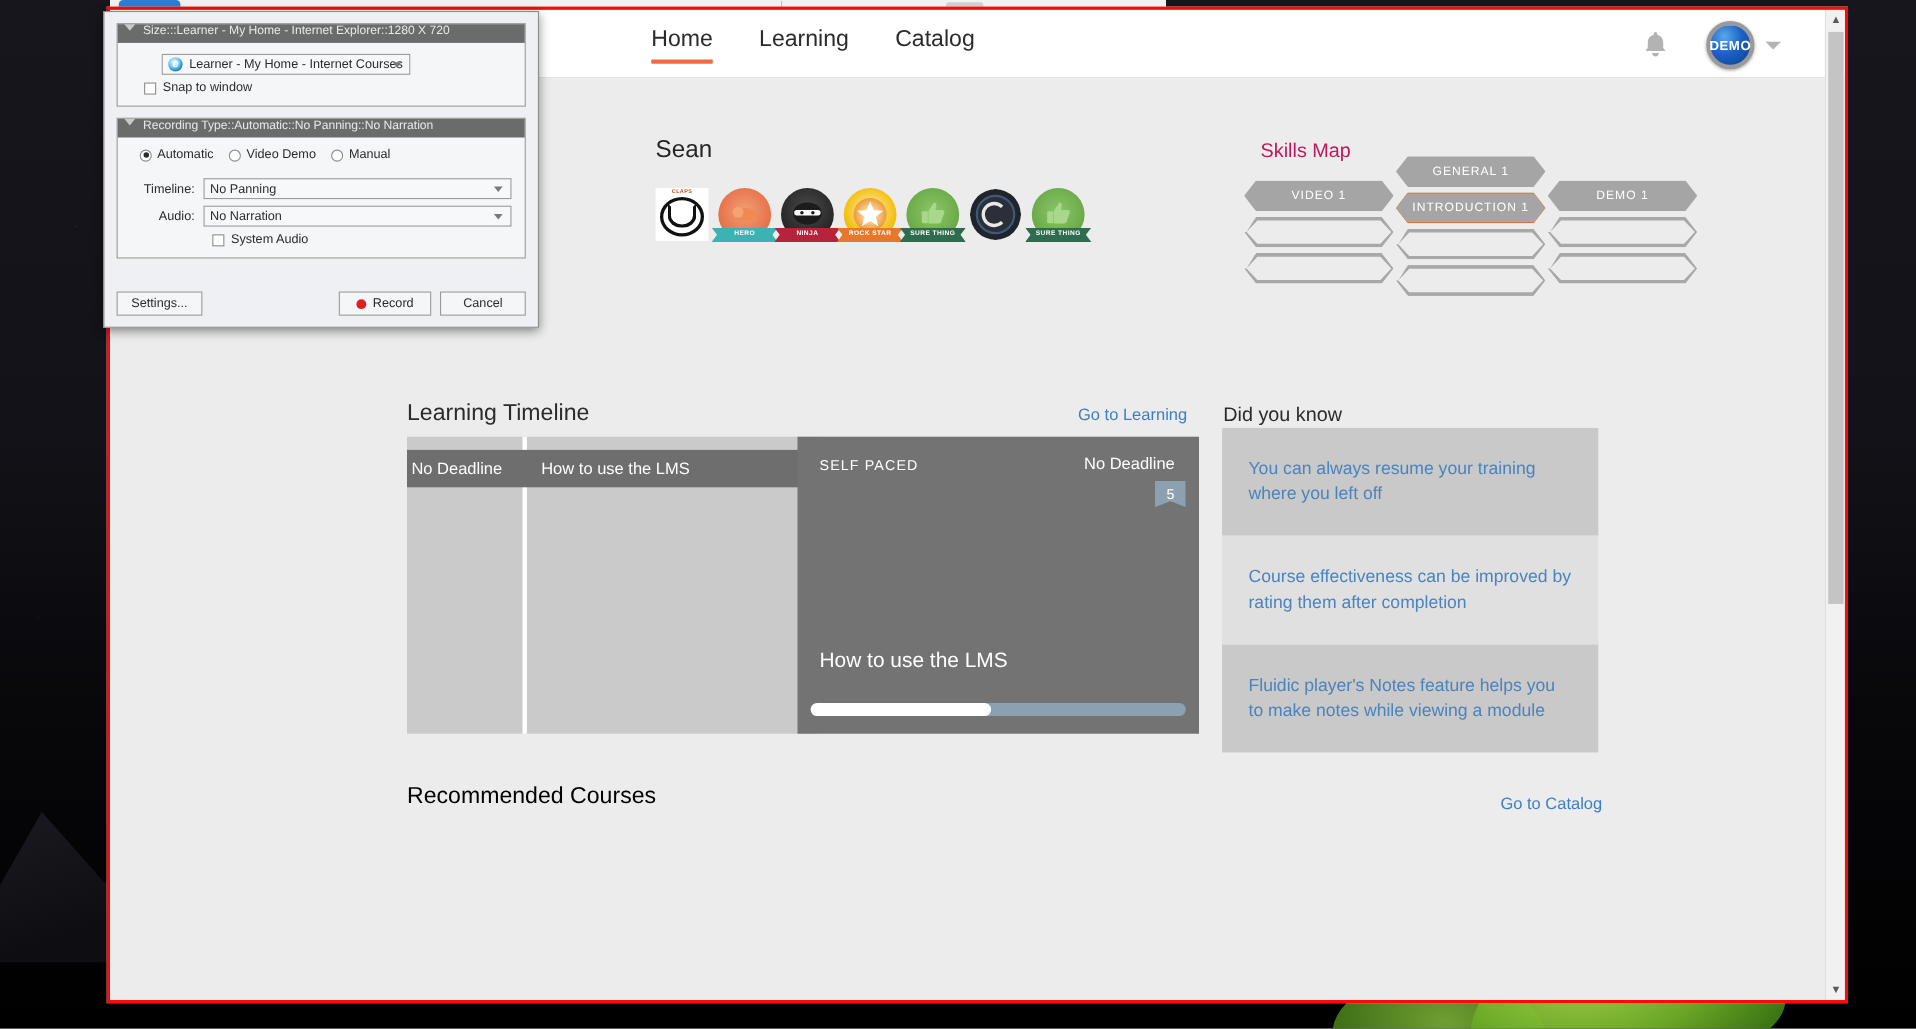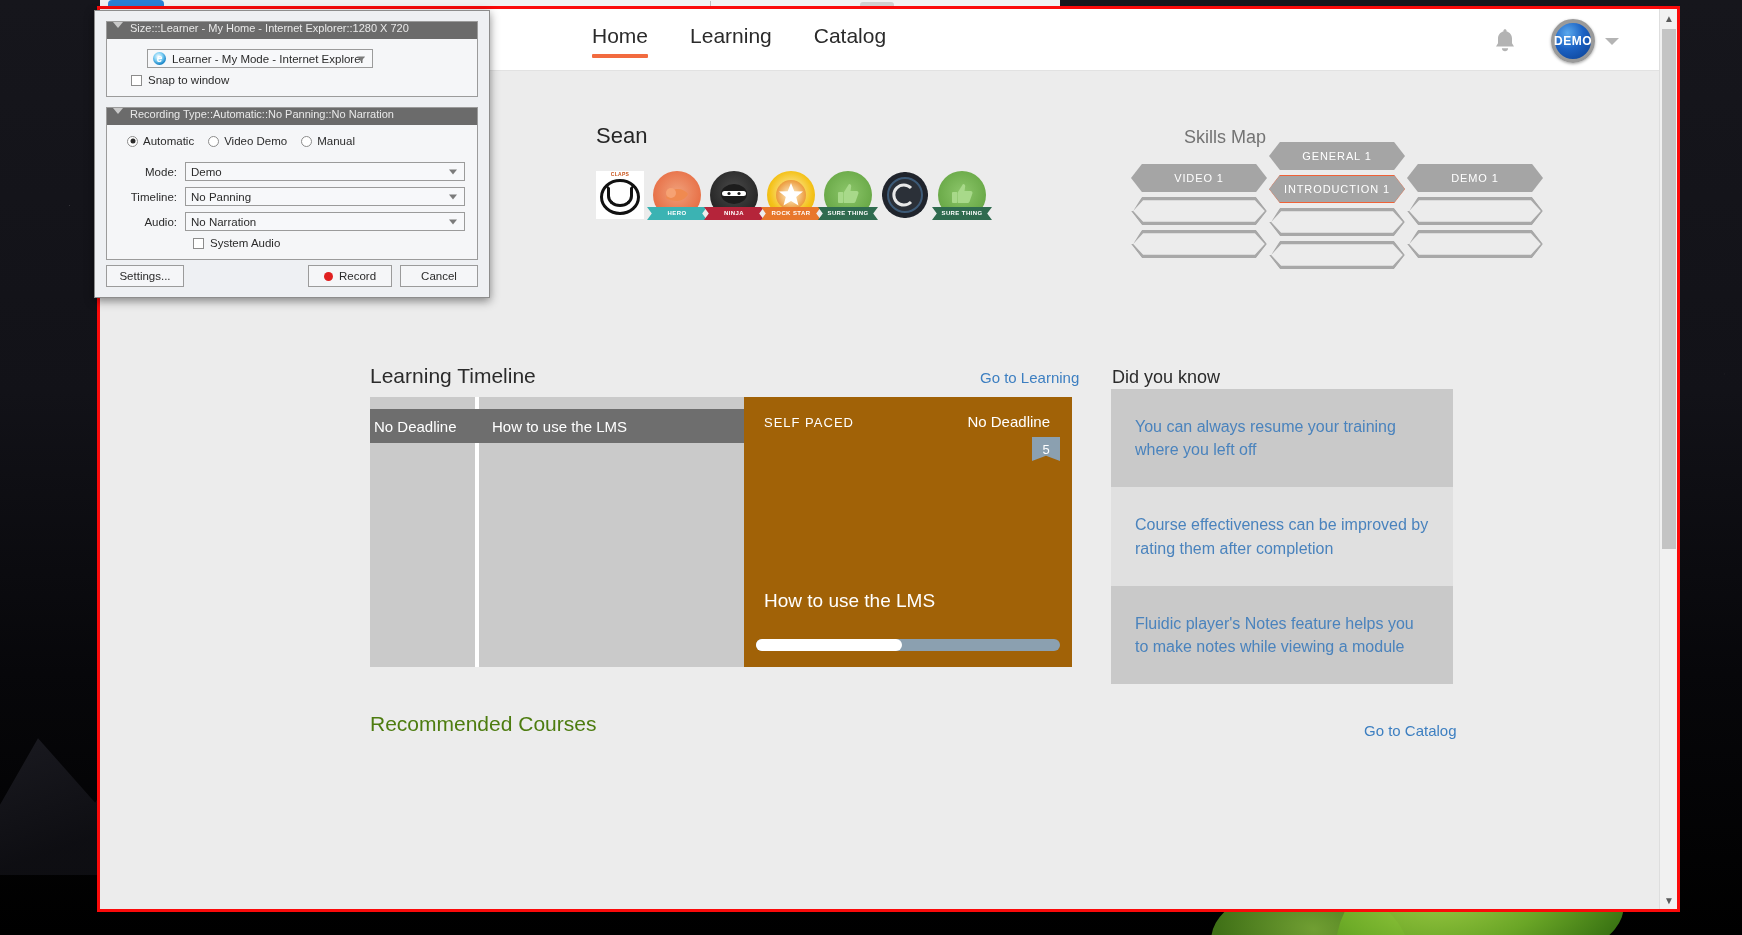--- a/index.html
+++ b/index.html
@@ -155,22 +155,22 @@
     border: 3px solid #111; border-top-color: transparent;
     border-radius: 0 0 50% 50%;
   }
   .badge-claps .cap {
     position: absolute; top: 0; left: 50%; transform: translateX(-50%);
     font-size: 5px; color: #c8531a; font-weight: bold; letter-spacing: .3px;
   }
 
   
   #skills-title {
-    position: absolute; left: 1084px; top: 118px;
-    font-size: 18px; color: #737373;
+    position: absolute; left: 1046px; top: 118px;
+    font-size: 18px; color: #be185d;
   }
   #skills-map { position: absolute; left: 1030px; top: 155px; }
   .hexrow { display: flex; }
   .hex {
     height: 28px; width: 136px; margin: 0 1px 5px 1px;
     display: flex; align-items: center; justify-content: center;
     font-size: 11px; letter-spacing: .9px; color: #ffffff;
     clip-path: polygon(8% 0, 92% 0, 100% 50%, 92% 100%, 8% 100%, 0 50%);
     background: #a5a5a5; cursor: pointer;
   }
@@ -219,22 +219,22 @@
   }
   .tl-rowhead {
     position: absolute; left: 0; top: 12px; width: 374px; height: 34px;
     background: #6e6e6e;
     display: flex; align-items: center;
     color: #ffffff; font-size: 15px;
   }
   .tl-rowhead .deadline { width: 105px; padding-left: 4px; }
   .tl-rowhead .title { padding-left: 17px; }
   #course-card {
-    position: absolute; left: 374px; top: 0; width: 328px; height: 270px;
-    background: #a16207; cursor: pointer;
+    position: absolute; left: 355px; top: 0; width: 365px; height: 270px;
+    background: #737373; cursor: pointer;
   }
   #course-card .selfpaced {
     position: absolute; left: 20px; top: 18px;
     font-size: 13px; color: #ffffff; letter-spacing: 1px;
   }
   #course-card .nodeadline {
     position: absolute; right: 22px; top: 16px;
     font-size: 15px; color: #ffffff;
   }
   #course-card .count-tag {
@@ -269,21 +269,21 @@
   .dyk-item {
     padding: 26px 24px; color: #4a83bd; font-size: 16px; line-height: 1.45;
     cursor: pointer;
   }
   .dyk-item.odd { background: #c9c9c9; }
   .dyk-item.even { background: #e0e0e0; }
 
   
   #rec-title {
     position: absolute; left: 270px; top: 703px;
-    font-size: 21px; color: #4d7c0f;
+    font-size: 21px; color: #000000;
   }
   #goto-catalog {
     position: absolute; left: 1264px; top: 713px;
     font-size: 15px; color: #3d7fc1; cursor: pointer;
   }
 
   
   #app-scrollbar {
     position: absolute; right: 0; top: 0; bottom: 0; width: 18px;
     background: #f1f1f1; border-left: 1px solid #dedede;
@@ -571,21 +571,21 @@
 <div id="recorder-dialog">
 
   <div class="rd-panel">
     <div class="rd-panel-head">
       <div class="rd-tri"></div>
       <span>Size:::Learner - My Home - Internet Explorer::1280 X 720</span>
     </div>
     <div class="rd-body">
       <div class="rd-combo" style="margin-left:28px;margin-right:92px">
         <span class="ie-icon"></span>
-        <span>Learner - My Mode - Internet Explorer</span>
+        <span>Learner - My Home - Internet Courses</span>
         <span class="caret"></span>
       </div>
       <div class="rd-check" style="margin-left:12px">
         <span class="box"></span>
         <span>Snap to window</span>
       </div>
     </div>
   </div>
 
   <div class="rd-panel">
@@ -602,27 +602,20 @@
         <div class="rd-radio">
           <span class="dot"></span>
           <span>Video Demo</span>
         </div>
         <div class="rd-radio">
           <span class="dot"></span>
           <span>Manual</span>
         </div>
       </div>
 
-      <div class="rd-field">
-        <div class="lbl">Mode:</div>
-        <div class="rd-combo">
-          <span>Demo</span>
-          <span class="caret"></span>
-        </div>
-      </div>
 
       <div class="rd-field">
         <div class="lbl">Timeline:</div>
         <div class="rd-combo">
           <span>No Panning</span>
           <span class="caret"></span>
         </div>
       </div>
 
       <div class="rd-field">

